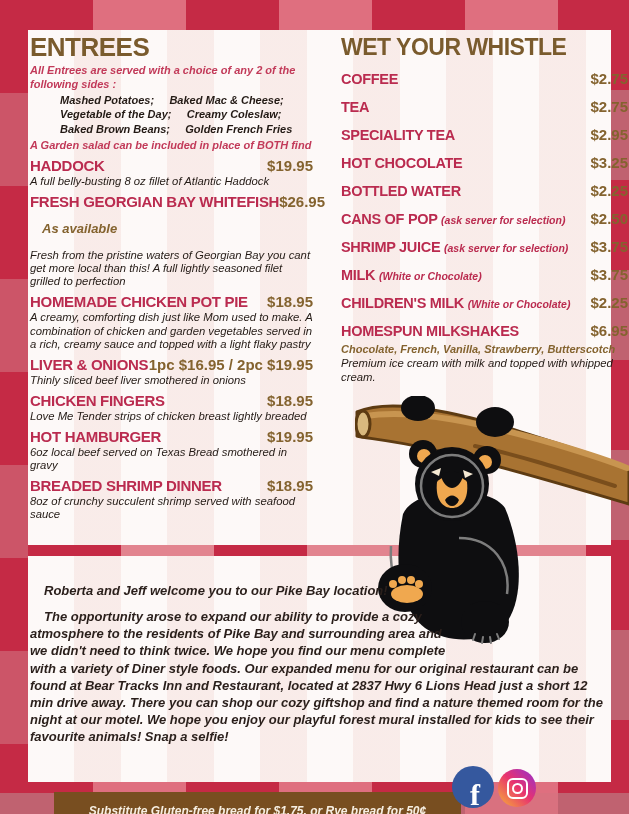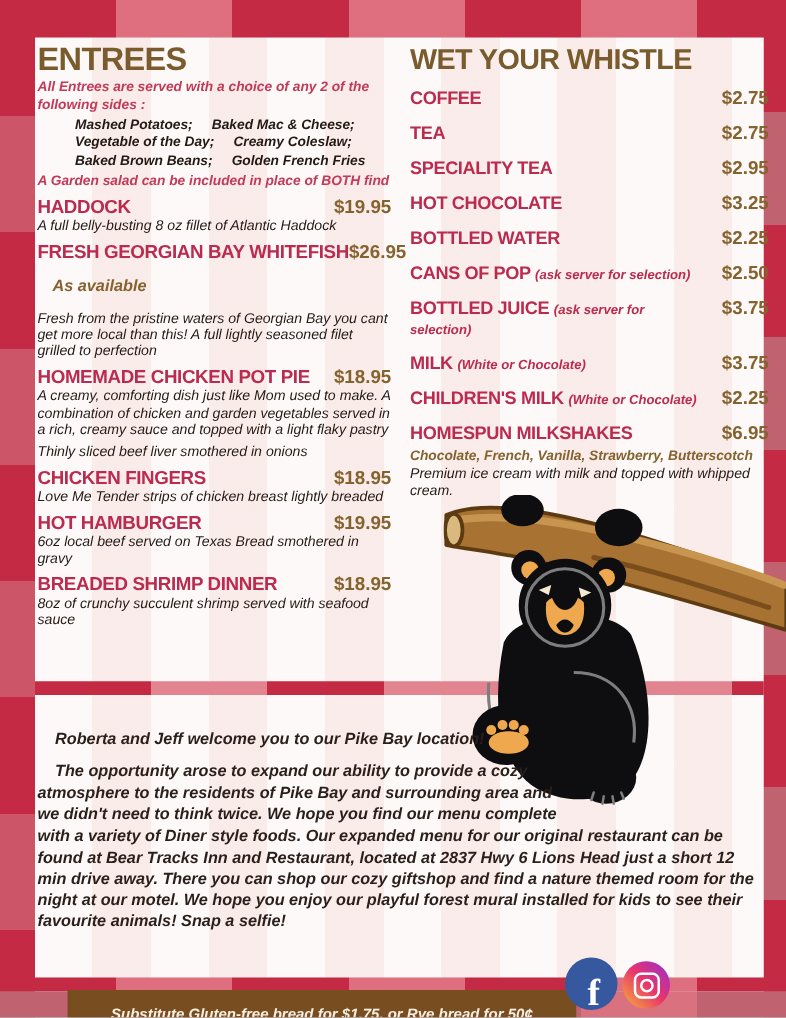--- a/index.html
+++ b/index.html
@@ -32,21 +32,21 @@
     font-size:11px;line-height:1.3;}
   .mi{margin-top:5px;}
   .mi-row{display:flex;justify-content:space-between;align-items:flex-start;}
   .mi-name{color:#BA2B4F;font-weight:800;font-size:15px;letter-spacing:-0.3px;white-space:nowrap;}
   .mi-price{color:#84632F;font-weight:800;font-size:15px;white-space:nowrap;}
   .mi-note{margin:12px;color:#84632F;font-style:italic;font-weight:600;font-size:13px;line-height:1.15;}
   .mi-desc{margin:1px 0 0 0;color:#231A15;font-style:italic;font-weight:500;
     font-size:11.3px;line-height:1.16;}
 
   
-  .drinks{position:absolute;left:328px;top:36px;width:287px;z-index:3;}
+  .drinks{position:absolute;left:341px;top:36px;width:287px;z-index:3;}
   .drinks .sec-title{font-size:23px;}
   .drow{display:flex;justify-content:space-between;align-items:baseline;margin-top:11px;gap:16px;}
   .dname{color:#BA2B4F;font-weight:800;font-size:14.5px;letter-spacing:-0.3px;}
   .dnote{color:#BA2B4F;font-style:italic;font-weight:600;font-size:10.5px;letter-spacing:0;}
   .dprice{color:#84632F;font-weight:800;font-size:15px;white-space:nowrap;}
   .flavors{margin:4px 0 0 0;color:#84632F;font-style:italic;font-weight:600;font-size:11px;}
   .ms-desc{margin:2px 0 0 0;color:#231A15;font-style:italic;font-weight:500;
     font-size:11.3px;line-height:1.2;}
 
   
@@ -116,20 +116,24 @@
 
     <div class="mi">
       <div class="mi-row">
         <span class="mi-name">HOMEMADE CHICKEN POT PIE</span>
         <span class="mi-price">$18.95</span>
       </div>
       <p class="mi-desc">A creamy, comforting dish just like Mom used to make. A combination of chicken and garden vegetables served in a rich, creamy sauce and topped with a light flaky pastry</p>
     </div>
 
     <div class="mi">
+      <div class="mi-row">
+        <span class="mi-name">LIVER &amp; ONIONS</span>
+        <span class="mi-price">1pc $16.95 / 2pc $19.95</span>
+      </div>
       <p class="mi-desc">Thinly sliced beef liver smothered in onions</p>
     </div>
 
     <div class="mi">
       <div class="mi-row">
         <span class="mi-name">CHICKEN FINGERS</span>
         <span class="mi-price">$18.95</span>
       </div>
       <p class="mi-desc">Love Me Tender strips of chicken breast lightly breaded</p>
     </div>
@@ -172,21 +176,21 @@
     </div>
     <div class="drow">
       <span class="dname">BOTTLED WATER</span>
       <span class="dprice">$2.25</span>
     </div>
     <div class="drow">
       <span class="dname"><span>CANS OF POP</span> <span class="dnote">(ask server for selection)</span></span>
       <span class="dprice">$2.50</span>
     </div>
     <div class="drow">
-      <span class="dname"><span>BOTTLED JUICE</span> <span class="dnote">(ask server for selection)</span></span>
+      <span class="dname"><span>SHRIMP JUICE</span> <span class="dnote">(ask server for selection)</span></span>
       <span class="dprice">$3.75</span>
     </div>
     <div class="drow">
       <span class="dname"><span>MILK</span> <span class="dnote">(White or Chocolate)</span></span>
       <span class="dprice">$3.75</span>
     </div>
     <div class="drow">
       <span class="dname"><span>CHILDREN'S MILK</span> <span class="dnote">(White or Chocolate)</span></span>
       <span class="dprice">$2.25</span>
     </div>

